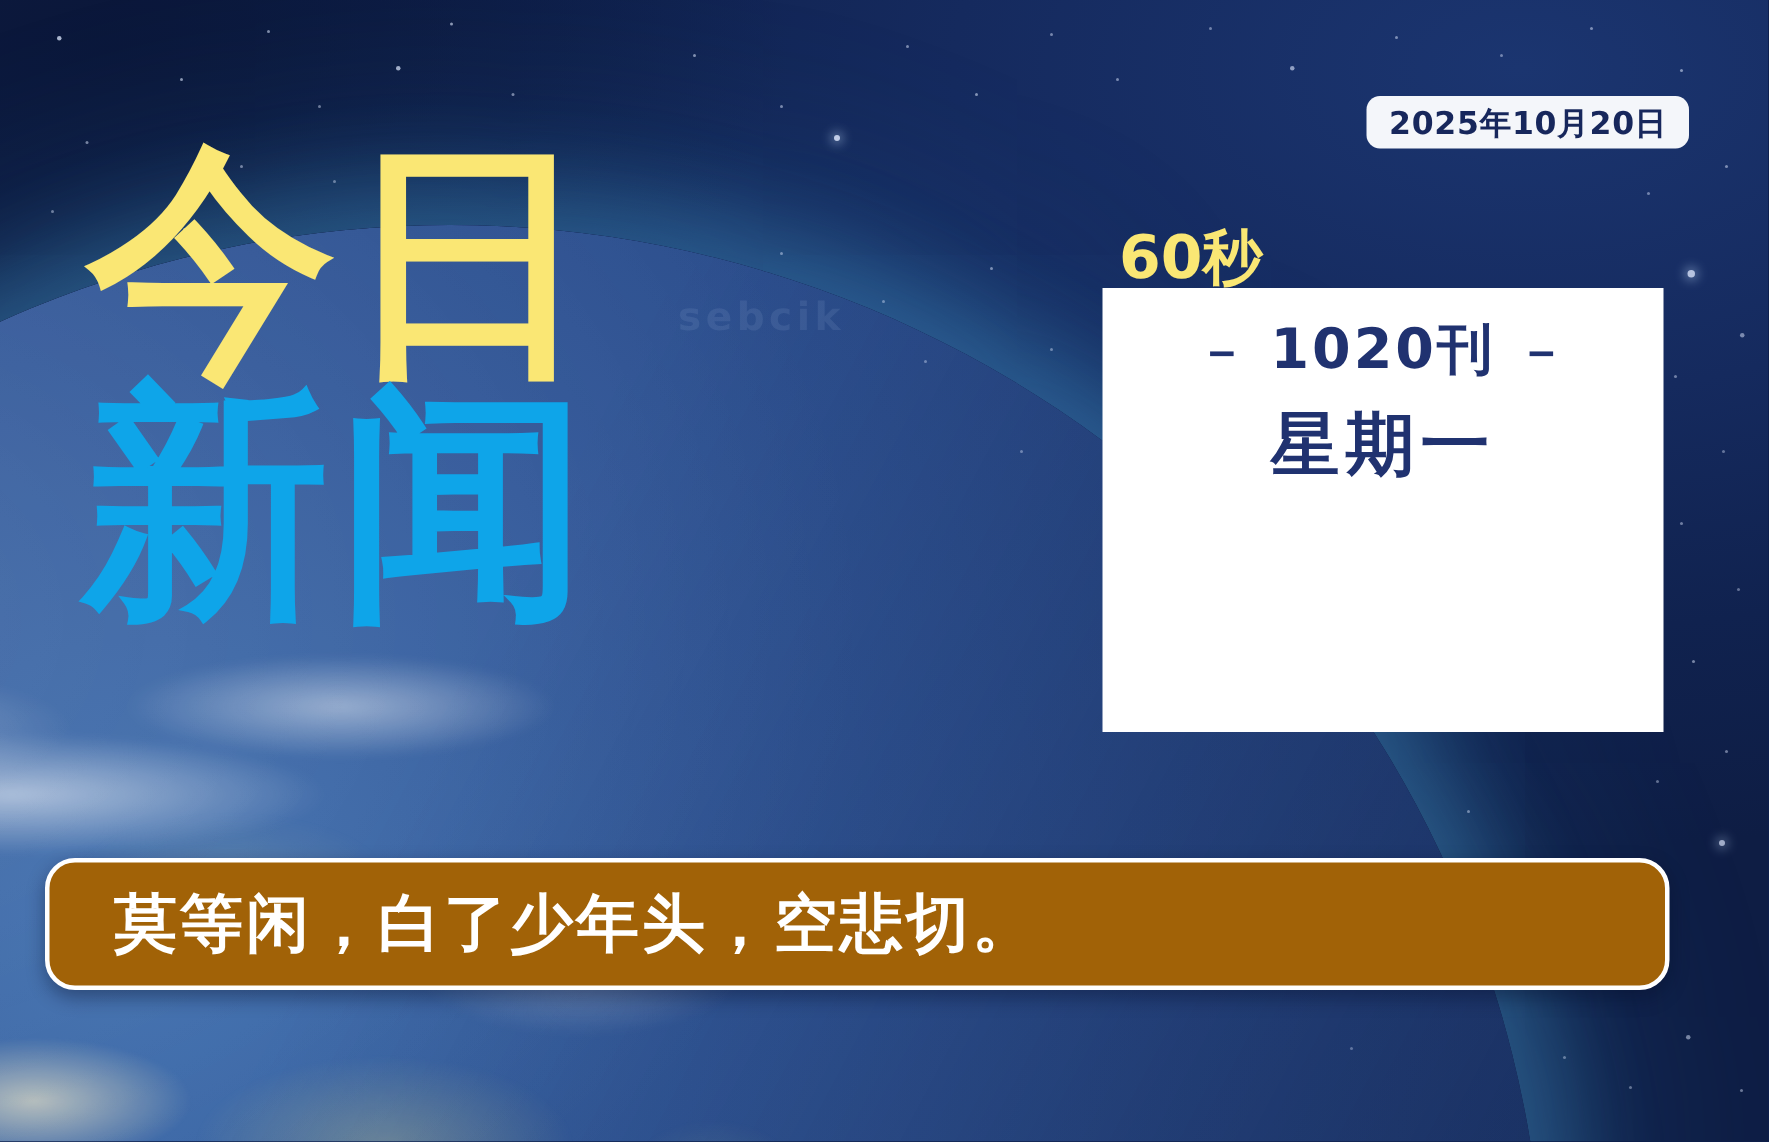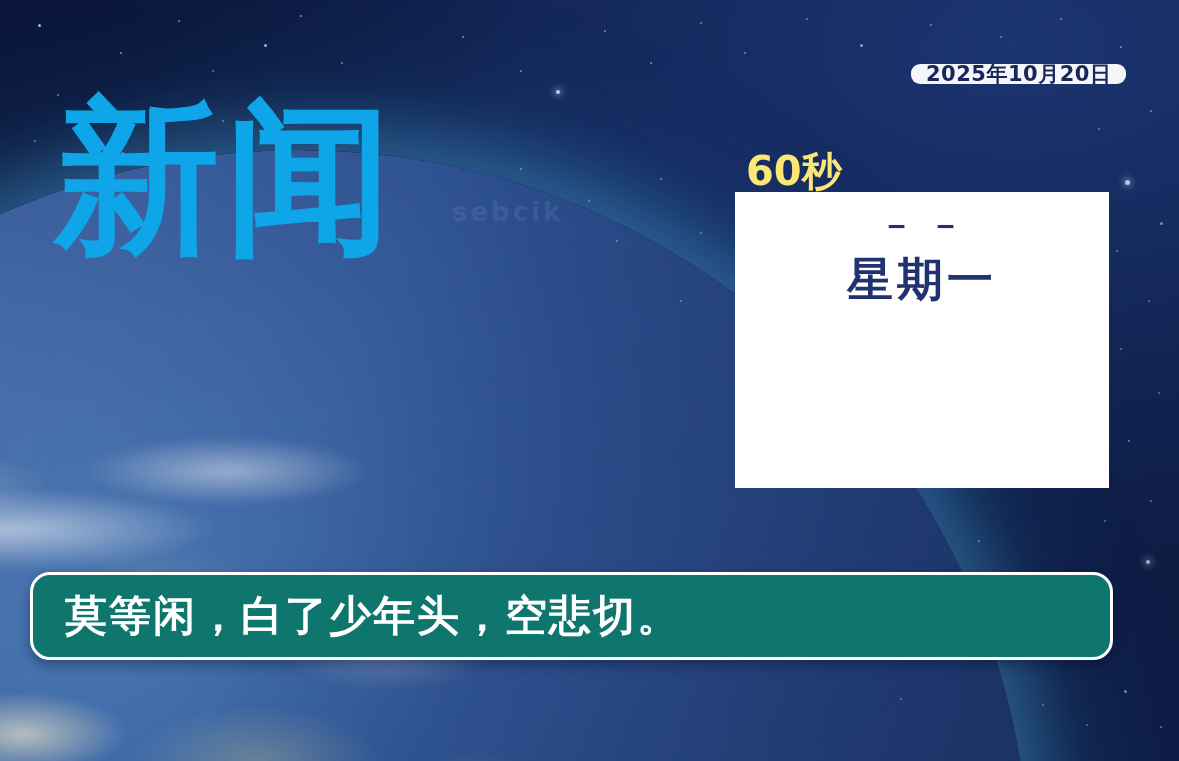--- a/index.html
+++ b/index.html
@@ -140,21 +140,21 @@
     white-space:nowrap;
     margin:0;
   }
   .mh-jin{ color:#fae774; display:block; }
   .mh-news{ color:#0ea5e9; display:block; margin-top:2px; margin-left:-4px; }
 
   
   .date-badge{
     position:absolute;
     left:911px; top:64px;
-    height:20px;
+    height:35px;
     padding:0 15px;
     display:flex; align-items:center;
     background:#f4f6fa;
     border-radius:9px;
     color:#17275c;
     font-size:21px;
     font-weight:700;
     letter-spacing:.5px;
     white-space:nowrap;
   }
@@ -222,25 +222,25 @@
     font-weight:900;
     letter-spacing:4px;
     white-space:nowrap;
   }
 
   
   .quote-banner{
     position:absolute;
     left:30px; top:572px;
     width:1083px; height:88px;
-    background:#0f766e;
+    background:#a16207;
     border:3px solid #ffffff;
     border-radius:20px;
     display:flex; align-items:center;
-    padding-left:32px;
+    padding-left:43px;
     box-shadow:0 5px 12px rgba(6,14,40,.38);
   }
   .quote-text{
     color:#ffffff;
     font-size:42px;
     font-weight:800;
     letter-spacing:2px;
     white-space:nowrap;
   }
 </style>
@@ -311,35 +311,37 @@
     <span class="star" style="left:680px;top:300px;width:2px;height:2px;opacity:.4;"></span>
     <span class="star" style="left:140px;top:182px;width:2px;height:2px;opacity:.35;"></span>
     <span class="star" style="left:978px;top:540px;width:2px;height:2px;opacity:.45;"></span>
     <span class="star" style="left:1042px;top:704px;width:2px;height:2px;opacity:.4;"></span>
     <span class="star" style="left:900px;top:698px;width:2px;height:2px;opacity:.35;"></span>
   </div>
 
   <div class="watermark">sebcik</div>
 
   <div class="masthead">
+    <span class="mh-line mh-jin">今日</span>
     <span class="mh-line mh-news">新闻</span>
   </div>
 
   <div class="date-badge">
     <span>2025年10月20日</span>
   </div>
 
   <div class="tagline">
     <span class="tag-60">60秒</span>
     <span class="tag-dot">·</span>
   </div>
 
   <div class="info-card">
     <div class="issue-row">
       <span class="dash">－</span>
+      <span>1020刊</span>
       <span class="dash">－</span>
     </div>
     <div class="weekday">星期一</div>
   </div>
 
   <div class="quote-banner">
     <span class="quote-text">莫等闲，白了少年头，空悲切。</span>
   </div>
 
 </div>

